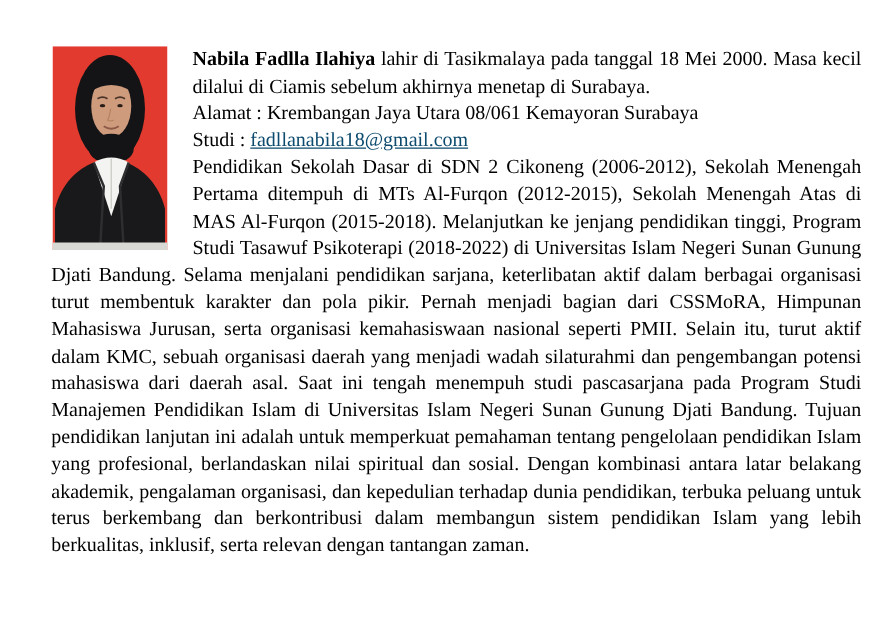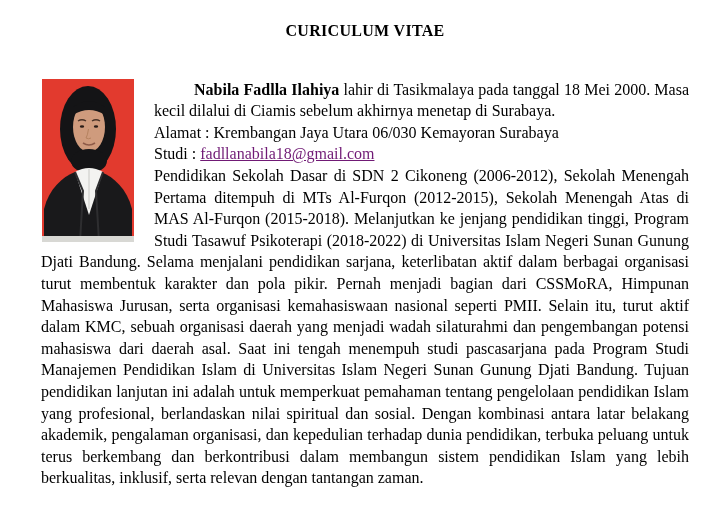--- a/index.html
+++ b/index.html
@@ -41,34 +41,32 @@
     height: 163px;
     margin: 0 20px 4px 1px;
   }
   .photo-float svg {
     display: block;
     width: 92px;
     height: 163px;
   }
   .person-name {
     font-weight: bold;
-    margin-left: 40px;
   }
   .email-link {
-    color: #701a75;
+    color: #0c4a6e;
     text-decoration: underline;
     cursor: pointer;
   }
 </style>
 </head>
 <body>
 
 <div class="page">
 
-  <div class="doc-title">CURICULUM VITAE</div>
 
   <p class="cv-text">
     <span class="photo-float">
       <svg viewBox="0 0 92 163" xmlns="http://www.w3.org/2000/svg">
 
         <rect x="0" y="0" width="92" height="163" fill="#e23a2e"></rect>
 
         <ellipse cx="46" cy="50" rx="28" ry="43" fill="#141416"></ellipse>
 
         <ellipse cx="47" cy="48" rx="16" ry="25" fill="#cf9b7d"></ellipse>
@@ -94,19 +92,19 @@
         <path d="M47,90 L47,130" stroke="#c9c9c5" stroke-width="1"></path>
 
         <path d="M33,93 L41,112 L38,163" stroke="#2e2e30" stroke-width="2" fill="none"></path>
         <path d="M61,93 L54,112 L57,163" stroke="#2e2e30" stroke-width="2" fill="none"></path>
 
         <rect x="0" y="157" width="92" height="6" fill="#d8d8d4"></rect>
       </svg>
     </span>
     <b class="person-name">Nabila Fadlla Ilahiya</b>
     <span>lahir di Tasikmalaya pada tanggal 18 Mei 2000. Masa kecil dilalui di Ciamis sebelum akhirnya menetap di Surabaya.</span><br>
-    <span>Alamat : Krembangan Jaya Utara 06/030 Kemayoran Surabaya</span><br>
+    <span>Alamat : Krembangan Jaya Utara 08/061 Kemayoran Surabaya</span><br>
     <span>Studi :</span>
     <a class="email-link">fadllanabila18@gmail.com</a><br>
     <span>Pendidikan Sekolah Dasar di SDN 2 Cikoneng (2006-2012), Sekolah Menengah Pertama ditempuh di MTs Al-Furqon (2012-2015), Sekolah Menengah Atas di MAS Al-Furqon (2015-2018). Melanjutkan ke jenjang pendidikan tinggi, Program Studi Tasawuf Psikoterapi (2018-2022) di Universitas Islam Negeri Sunan Gunung Djati Bandung. Selama menjalani pendidikan sarjana, keterlibatan aktif dalam berbagai organisasi turut membentuk karakter dan pola pikir. Pernah menjadi bagian dari CSSMoRA, Himpunan Mahasiswa Jurusan, serta organisasi kemahasiswaan nasional seperti PMII. Selain itu, turut aktif dalam KMC, sebuah organisasi daerah yang menjadi wadah silaturahmi dan pengembangan potensi mahasiswa dari daerah asal. Saat ini tengah menempuh studi pascasarjana pada Program Studi Manajemen Pendidikan Islam di Universitas Islam Negeri Sunan Gunung Djati Bandung. Tujuan pendidikan lanjutan ini adalah untuk memperkuat pemahaman tentang pengelolaan pendidikan Islam yang profesional, berlandaskan nilai spiritual dan sosial. Dengan kombinasi antara latar belakang akademik, pengalaman organisasi, dan kepedulian terhadap dunia pendidikan, terbuka peluang untuk terus berkembang dan berkontribusi dalam membangun sistem pendidikan Islam yang lebih berkualitas, inklusif, serta relevan dengan tantangan zaman.</span>
   </p>
 
 </div>
 
 </body></html>

